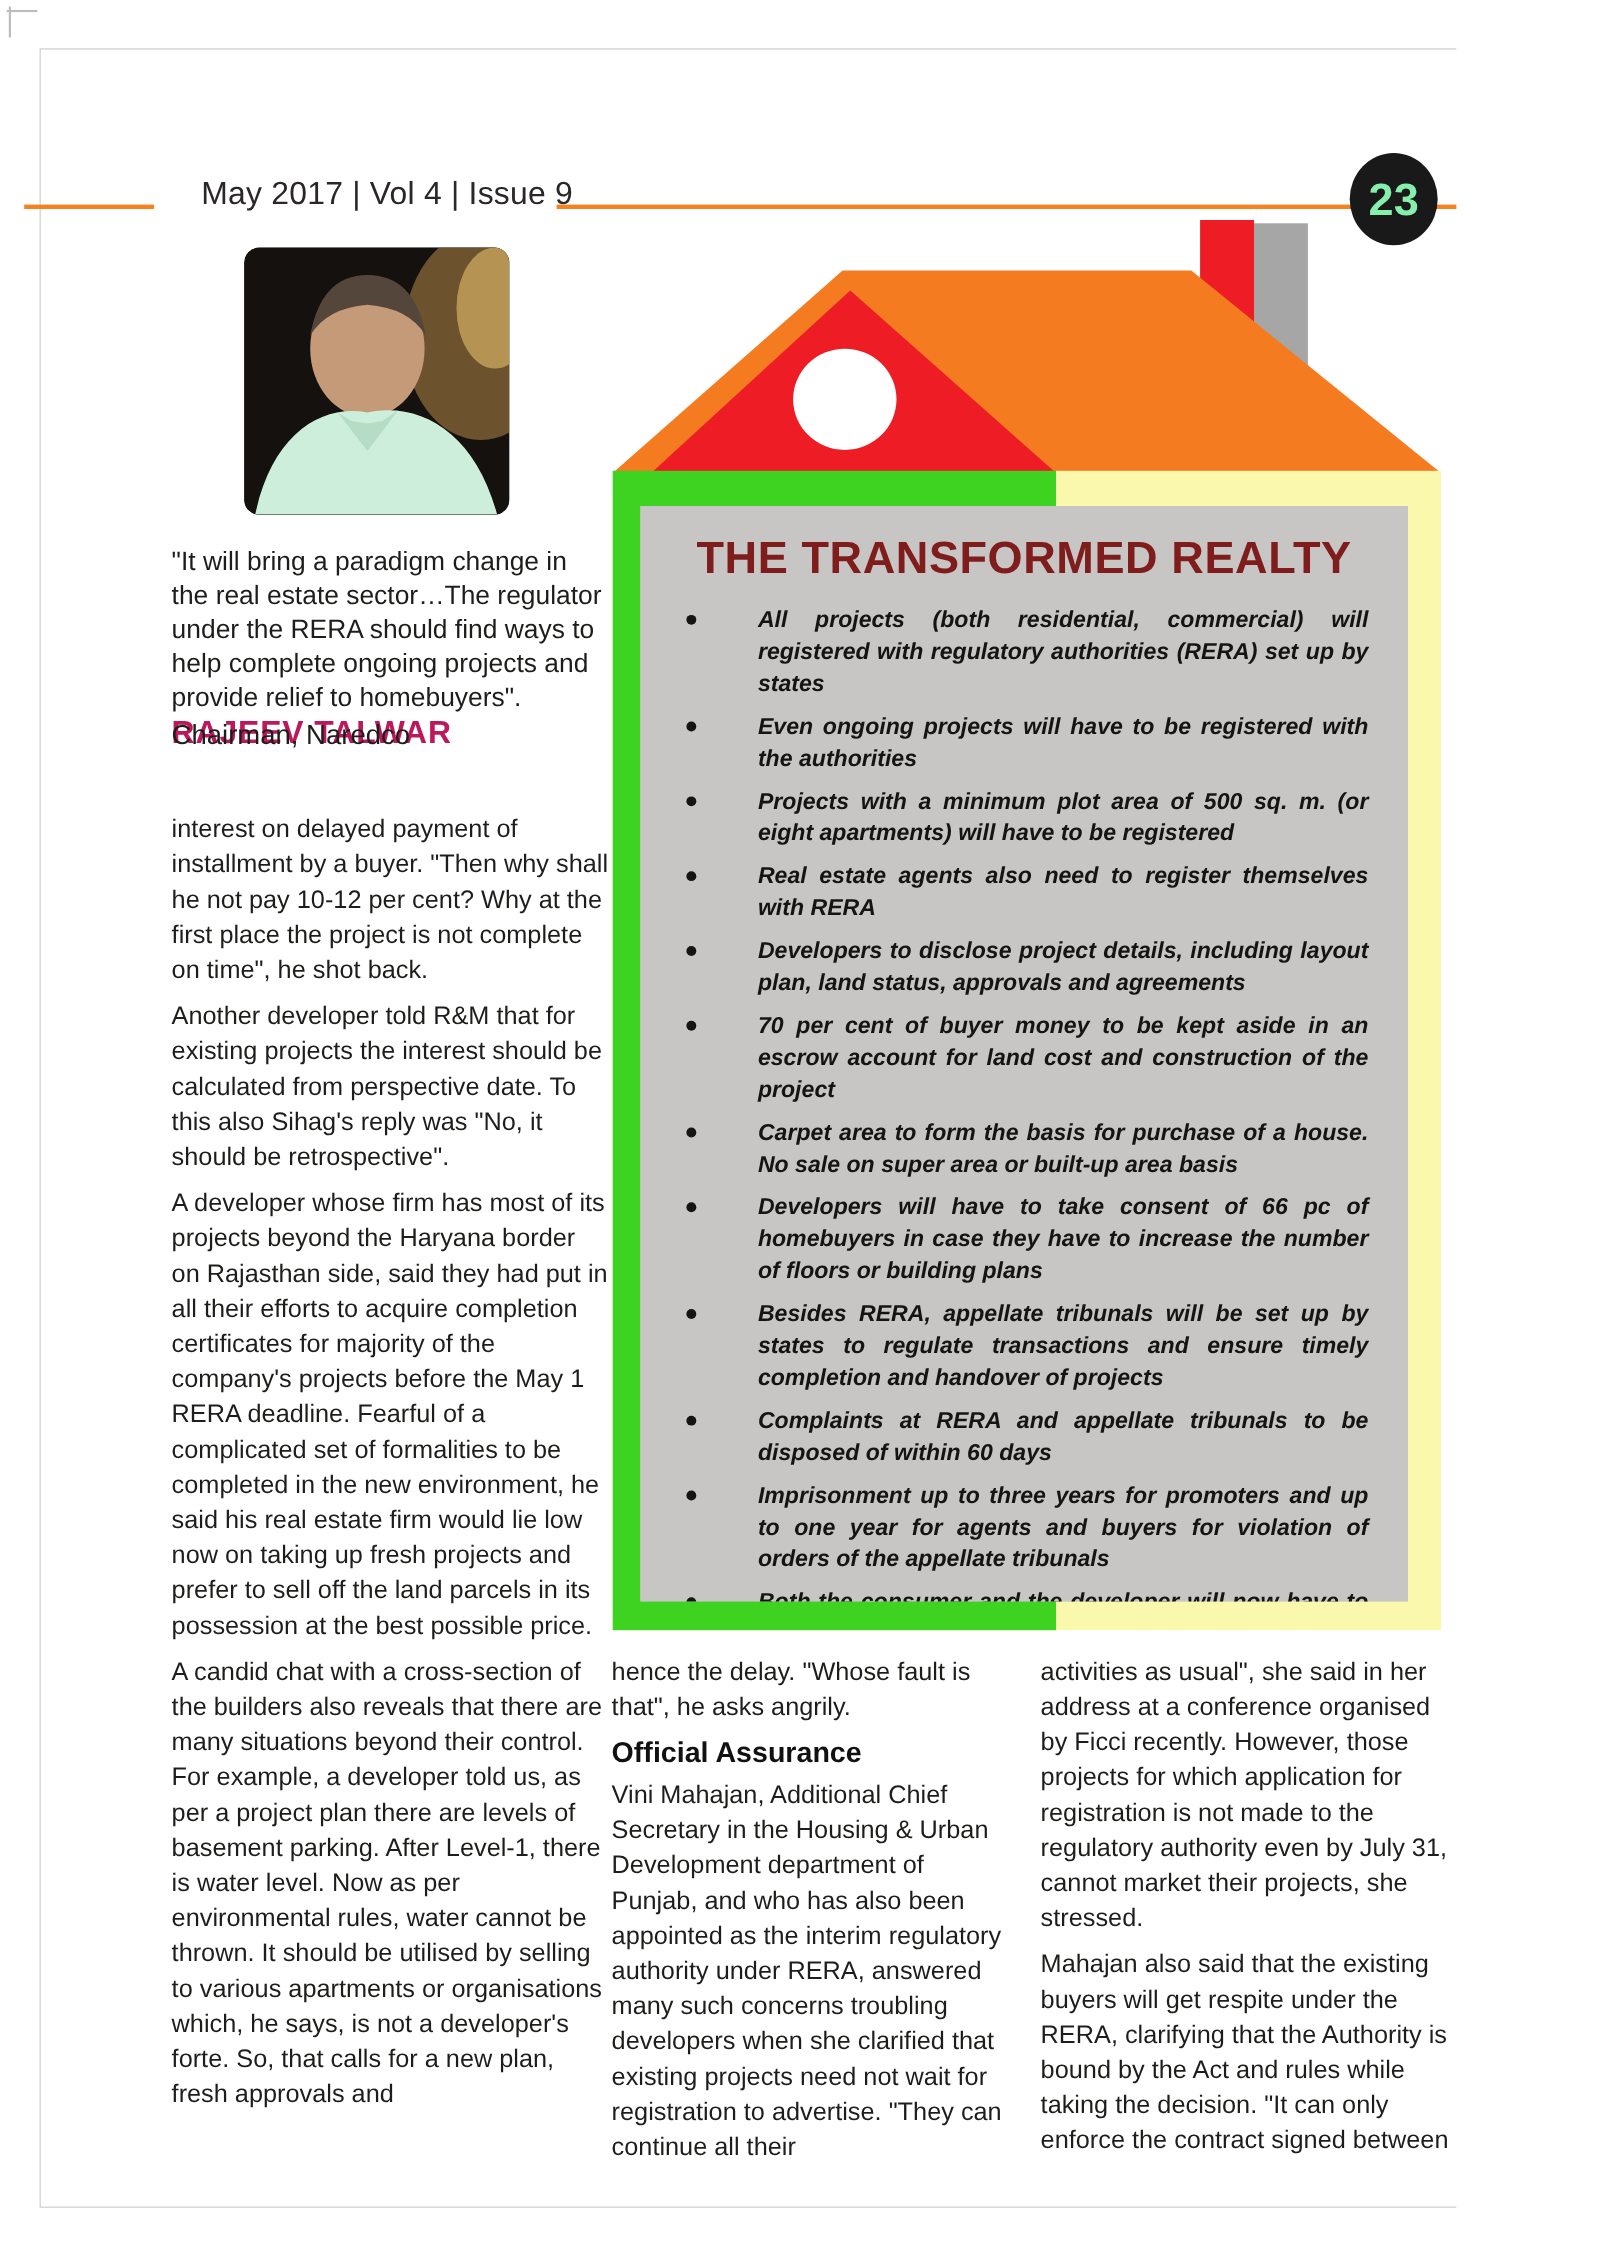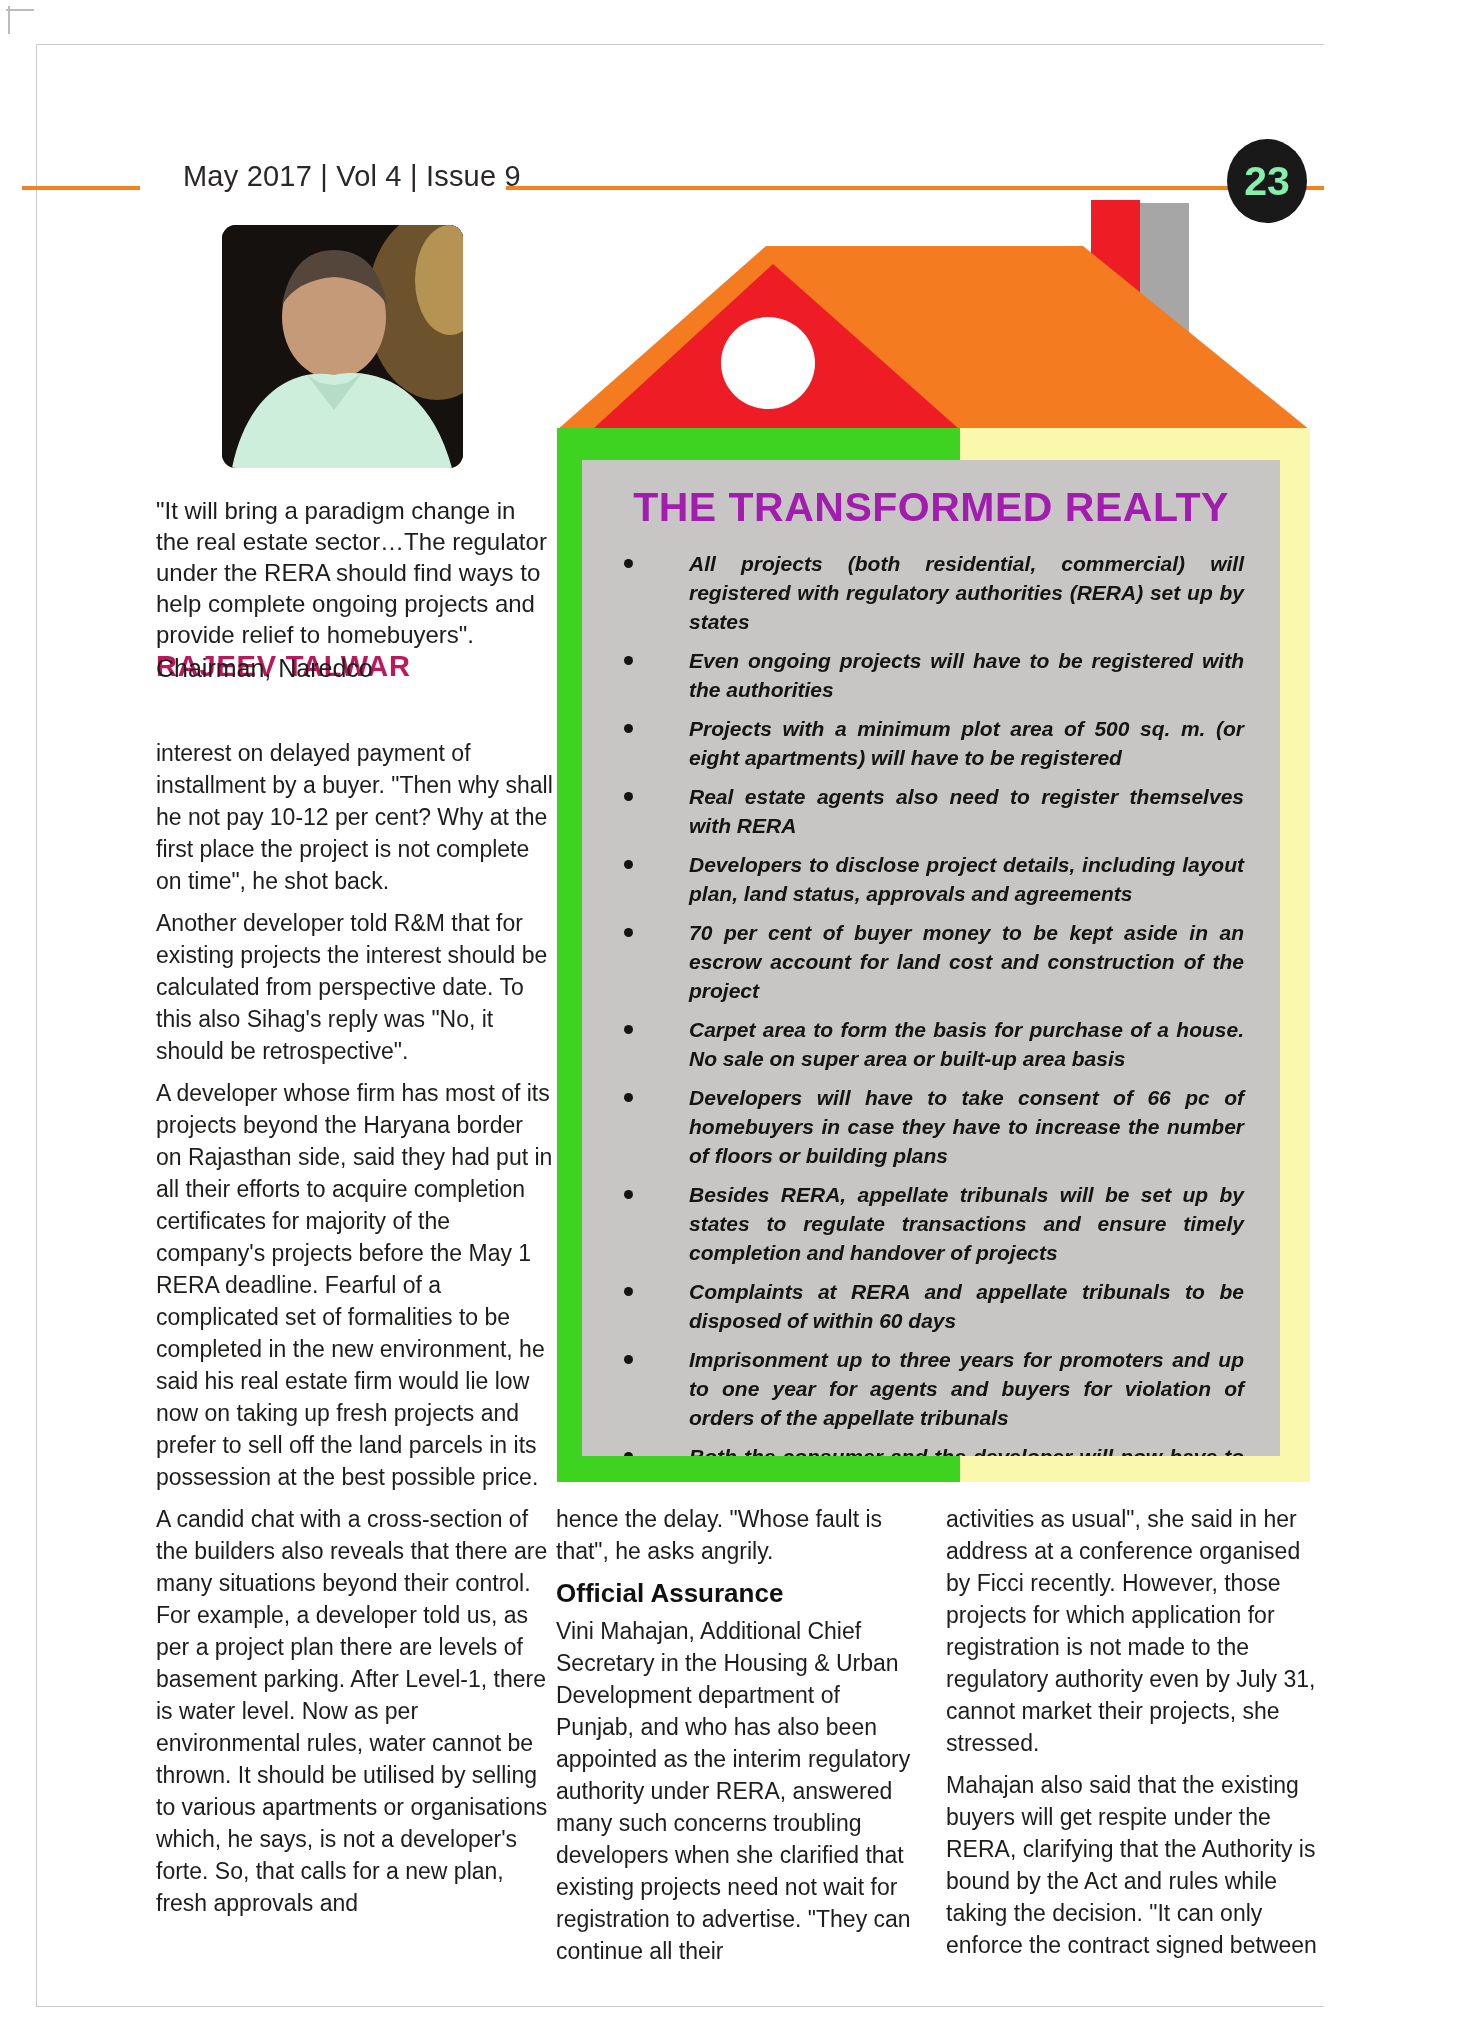--- a/index.html
+++ b/index.html
@@ -31,21 +31,21 @@
   .col p{margin:0 0 10px 0;}
   .col-left{left:156px;top:737px;width:398px;}
   .col-mid{left:556px;top:1503px;width:366px;}
   .col-mid h3{margin:9px 0 6px 0;font-size:26px;color:#111;}
   .col-right{left:946px;top:1503px;width:372px;}
 
   
   .house{position:absolute;left:540px;top:180px;}
   .graybox{position:absolute;left:582px;top:460px;width:698px;height:996px;
            background:#c7c6c4;overflow:hidden;}
-  .graybox h2{margin:24px 0 18px 0;text-align:center;color:#a21caf;
+  .graybox h2{margin:24px 0 18px 0;text-align:center;color:#7f1d1d;
               font-size:41px;font-weight:800;letter-spacing:.5px;}
   .graybox ul{margin:0;padding:0 36px 0 0;list-style:none;}
   .graybox li{position:relative;padding-left:107px;margin-bottom:10px;
               font-size:21px;line-height:29px;font-weight:bold;font-style:italic;
               text-align:justify;color:#141414;}
   .dot{position:absolute;left:42px;top:10px;width:9px;height:9px;border-radius:50%;background:#141414;}
 </style>
 </head>
 <body>
 

